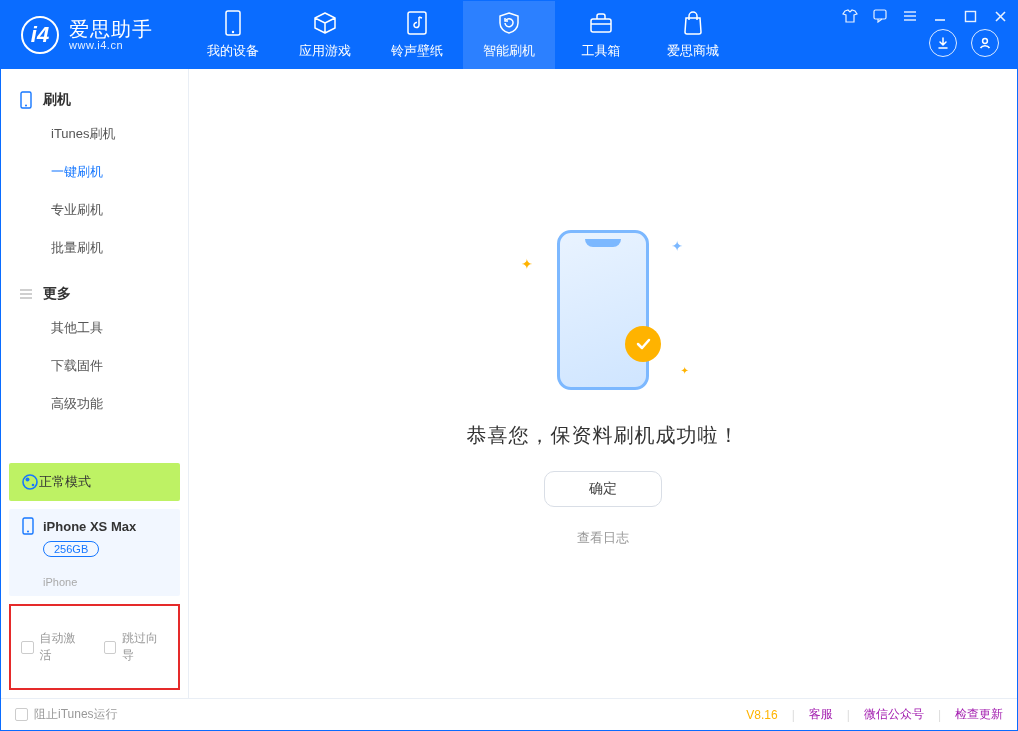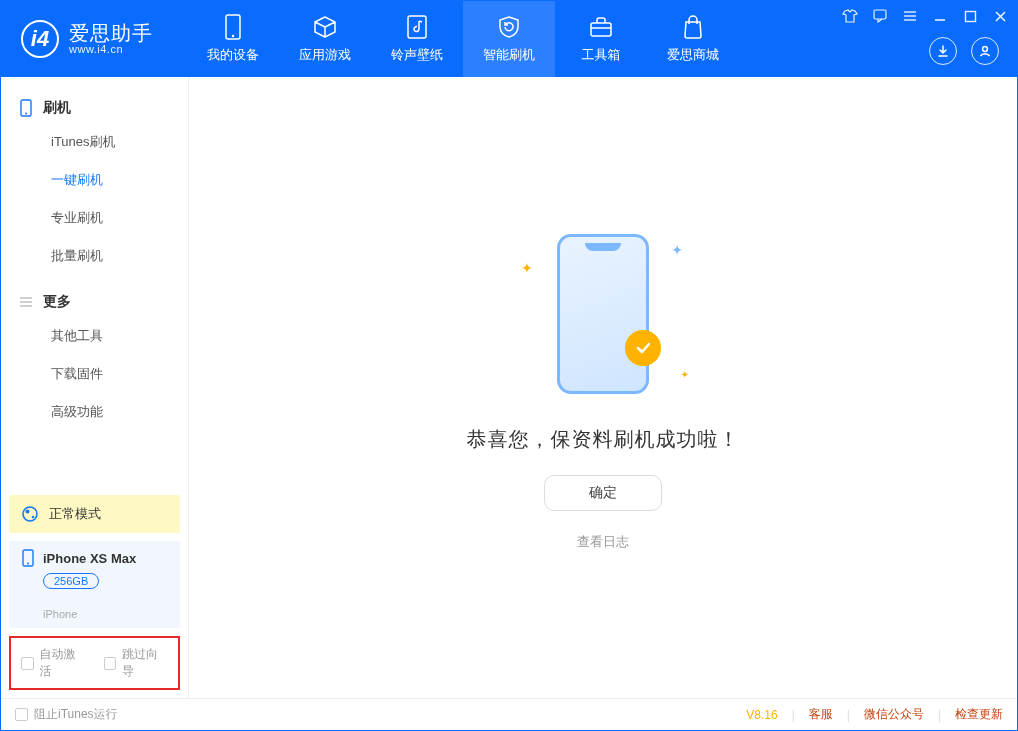--- a/index.html
+++ b/index.html
@@ -1,18 +1,18 @@
 <!DOCTYPE html>
 <html><head>
 <meta charset="utf-8">
 <style>
 * { margin: 0; padding: 0; box-sizing: border-box; font-family: "Microsoft YaHei", Arial, sans-serif; }
 body { background: #fff; }
 .window { width: 1018px; height: 731px; border: 1px solid #0a6cff; display: flex; flex-direction: column; position: relative; }
-.titlebar { height: 76px; background: linear-gradient(to bottom, #0a6cff, #0a6cff); display: flex; align-items: center; color: #fff; position: relative; }
+.titlebar { height: 68px; background: linear-gradient(to bottom, #0a6cff, #0a6cff); display: flex; align-items: center; color: #fff; position: relative; }
 .logo-area { display: flex; align-items: center; padding: 0 16px 0 20px; height: 100%; }
 .logo-circle { width: 38px; height: 38px; border: 2px solid #fff; border-radius: 50%; display: flex; align-items: center; justify-content: center; font-size: 22px; font-weight: bold; font-style: italic; color: #fff; }
 .logo-text { margin-left: 10px; }
 .logo-text .cn { font-size: 20px; font-weight: normal; line-height: 1; letter-spacing: 1px; }
 .logo-text .en { font-size: 11px; opacity: .9; letter-spacing: .5px; }
 .tabs { display: flex; height: 100%; margin-left: 18px; }
 .tab { width: 92px; display: flex; flex-direction: column; align-items: center; justify-content: center; gap: 6px; cursor: pointer; }
 .tab.active { background: rgba(255,255,255,.14); }
 .tab .ico { width: 26px; height: 26px; display: flex; align-items: center; justify-content: center; }
 .tab .lbl { font-size: 13px; }
@@ -20,44 +20,44 @@
 .win-controls .wc { width: 18px; height: 18px; display: flex; align-items: center; justify-content: center; cursor: pointer; opacity: .9; }
 .header-right-icons { position: absolute; right: 18px; bottom: 12px; display: flex; gap: 14px; }
 .hr-ico { width: 28px; height: 28px; border: 1.5px solid rgba(255,255,255,.85); border-radius: 50%; display: flex; align-items: center; justify-content: center; cursor: pointer; }
 .body-area { flex: 1; display: flex; min-height: 0; }
 .sidebar { width: 188px; border-right: 1px solid #e9eef5; display: flex; flex-direction: column; padding-top: 16px; justify-content: space-between; }
 .side-section-title { display: flex; align-items: center; gap: 10px; padding: 6px 18px; font-size: 14px; color: #333; font-weight: 600; }
 .side-item { padding: 10px 18px 10px 50px; font-size: 13px; color: #555; cursor: pointer; }
 .side-item.active { color: #1677ff; }
 .side-spacer { height: 12px; }
 .sidebar-bottom { margin-top: auto; }
-.mode-card { margin: 8px; padding: 10px 12px; background: #fef9c3; display: flex; align-items: center; gap: 10px; font-size: 13px; color: #333; border-radius: 2px; }
+.mode-card { margin: 8px; padding: 10px 12px; background: #bef264; display: flex; align-items: center; gap: 0; font-size: 13px; color: #333; border-radius: 2px; }
 .device-card { margin: 0 8px 8px; padding: 8px 12px; background: #f2f7ff; border-radius: 2px; }
 .device-name { font-size: 13px; color: #333; font-weight: 600; display: flex; align-items: center; gap: 8px; }
 .storage-badge { display: inline-block; margin-top: 6px; margin-left: 22px; padding: 1px 10px; border: 1px solid #1677ff; color: #1677ff; border-radius: 999px; font-size: 11px; }
 .device-sub { margin-left: 22px; margin-top: 19px; font-size: 11px; color: #aaa; }
-.checkbox-row { margin: 8px; padding: 8px 10px; border: 2px solid #e52a2a; display: flex; gap: 18px; align-items: center; }
+.checkbox-row { margin: 8px; padding: 24px 10px; border: 2px solid #e52a2a; display: flex; gap: 18px; align-items: center; }
 .chk { display: flex; align-items: center; gap: 6px; font-size: 12px; color: #999; cursor: pointer; }
 .chk .box { width: 13px; height: 13px; border: 1px solid #ccc; background: #fff; border-radius: 2px; }
 .content { flex: 1; display: flex; flex-direction: column; align-items: center; justify-content: center; gap: 22px; }
 .phone-illus { position: relative; width: 220px; height: 180px; display: flex; align-items: center; justify-content: center; }
 .phone-body { width: 92px; height: 160px; border: 3px solid #7cb8ff; border-radius: 14px; background: linear-gradient(160deg, #e9f3ff 0%, #cfe5ff 100%); position: relative; }
 .phone-body::before { content: ""; position: absolute; left: 50%; top: 6px; transform: translateX(-50%); width: 36px; height: 8px; background: #7cb8ff; border-radius: 0 0 8px 8px; }
 .check-badge { position: absolute; right: 52px; bottom: 38px; width: 36px; height: 36px; background: #ffb300; border-radius: 50%; display: flex; align-items: center; justify-content: center; }
 .sparkle { position: absolute; color: #ffb300; font-size: 14px; }
 .sparkle.s1 { left: 28px; top: 36px; }
 .sparkle.s2 { right: 30px; top: 18px; color: #7cb8ff; }
 .sparkle.s3 { right: 24px; bottom: 24px; font-size: 10px; }
 .success-msg { font-size: 20px; color: #333; letter-spacing: 1px; }
 .ok-btn { padding: 8px 44px; border: 1px solid #d9dee6; background: #fff; font-size: 14px; color: #444; cursor: pointer; border-radius: 10px; }
 .log-link { font-size: 13px; color: #999; cursor: pointer; }
 .statusbar { height: 32px; border-top: 1px solid #e9eef5; display: flex; align-items: center; padding: 0 14px; font-size: 12px; color: #999; gap: 26px; }
 .statusbar .right { margin-left: auto; display: flex; align-items: center; gap: 14px; }
 .statusbar .sep { color: #ddd; }
-.statusbar a { color: #c2410c; cursor: pointer; text-align: center; }
+.statusbar a { color: #a21caf; cursor: pointer; text-align: center; }
 .version { color: #ffb300; }
 svg { display: block; }
 </style>
 </head>
 <body>
 
 <div class="window">
 
   <div class="titlebar">
     <div class="logo-area">

